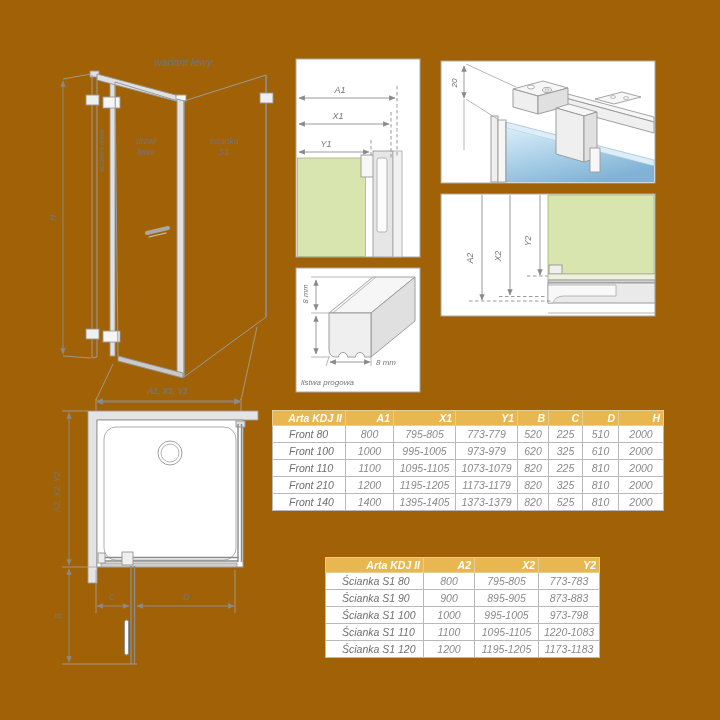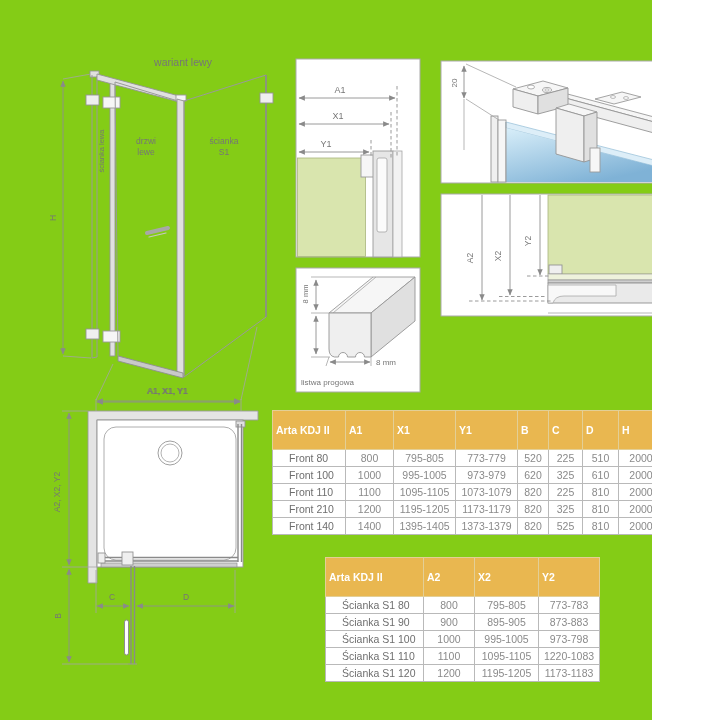--- a/index.html
+++ b/index.html
@@ -1,32 +1,32 @@
 <!DOCTYPE html>
 <html><head>
 <meta charset="utf-8">
 <style>
   html,body{margin:0;padding:0;background:#fff;}
-  .canvas{position:relative;width:652px;height:720px;background:#84cc16;overflow:hidden;
-          font-family:"Liberation Sans",sans-serif;}
+  .canvas{position:relative;width:720px;height:720px;background:#a16207;overflow:hidden;
+          font-family:"Liberation Sans",sans-serif;font-style:italic;}
   svg text{font-family:"Liberation Sans",sans-serif;fill:#767676;}
   .dim{stroke:#8f8f8f;stroke-width:0.9;fill:none;}
   .thin{stroke:#a5a5a5;stroke-width:0.8;fill:none;}
   .dash{stroke:#8f8f8f;stroke-width:0.9;fill:none;stroke-dasharray:3.5 2.5;}
   .ln{stroke:#9a9a9a;stroke-width:1;fill:none;}
   .ln2{stroke:#8a8a8a;stroke-width:1.4;fill:none;}
   .fillA{fill:#efefef;stroke:#949494;stroke-width:0.9;}
   .fillB{fill:#e0e0e0;stroke:#949494;stroke-width:0.9;}
   .fillC{fill:#f6f6f6;stroke:#9a9a9a;stroke-width:0.9;}
   .boxfr{fill:#ffffff;stroke:#a9a9a9;stroke-width:1;}
   .green{fill:#d9e5ae;stroke:#a9b57d;stroke-width:0.8;}
   .dim-table{position:absolute;border-collapse:collapse;table-layout:fixed;background:#fff;
              font-size:10.5px;color:#8a8a8a;border:1px solid #9c9c9c;}
   .dim-table th{background:#e9b750;color:#ffffff;font-weight:bold;font-size:10.5px;
-                border:1px solid #e3cf96;padding:12px 3px;height:14px;text-align:left;}
+                border:1px solid #e3cf96;padding:0 3px;height:14px;text-align:right;}
   .dim-table td{border:1px solid #b9b9b9;text-align:center;padding:0 2px;height:16px;line-height:1;}
   .dim-table td.rowlabel{text-align:left;padding-left:16px;color:#6e6e6e;}
   #front-table{left:272px;top:410px;width:391px;}
   #s1-table{left:325px;top:557px;width:274px;}
 </style>
 </head>
 <body>
 
 <div class="canvas">
 

